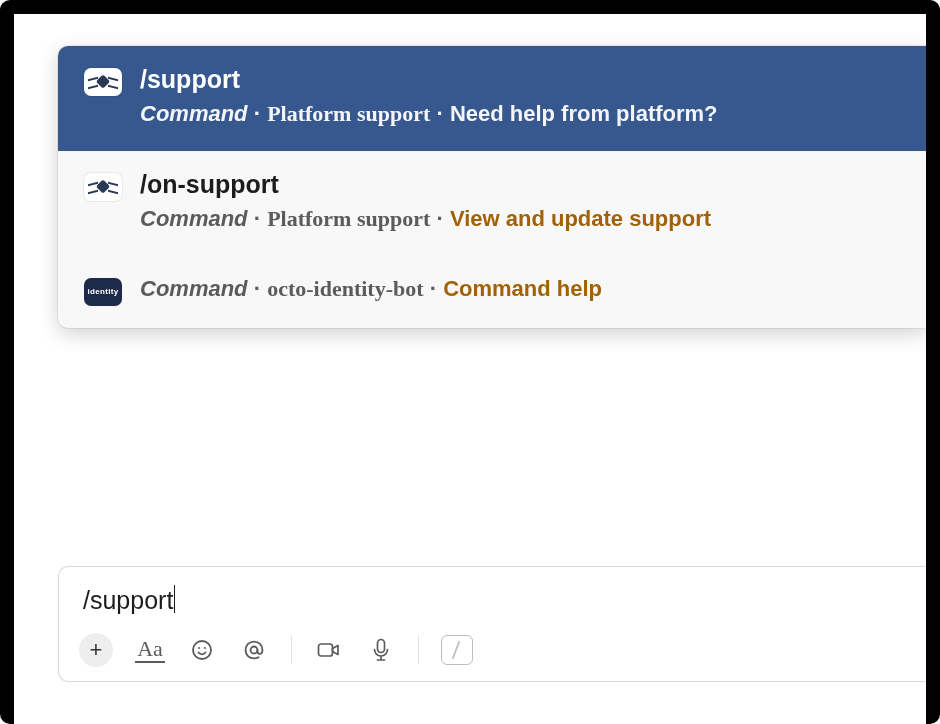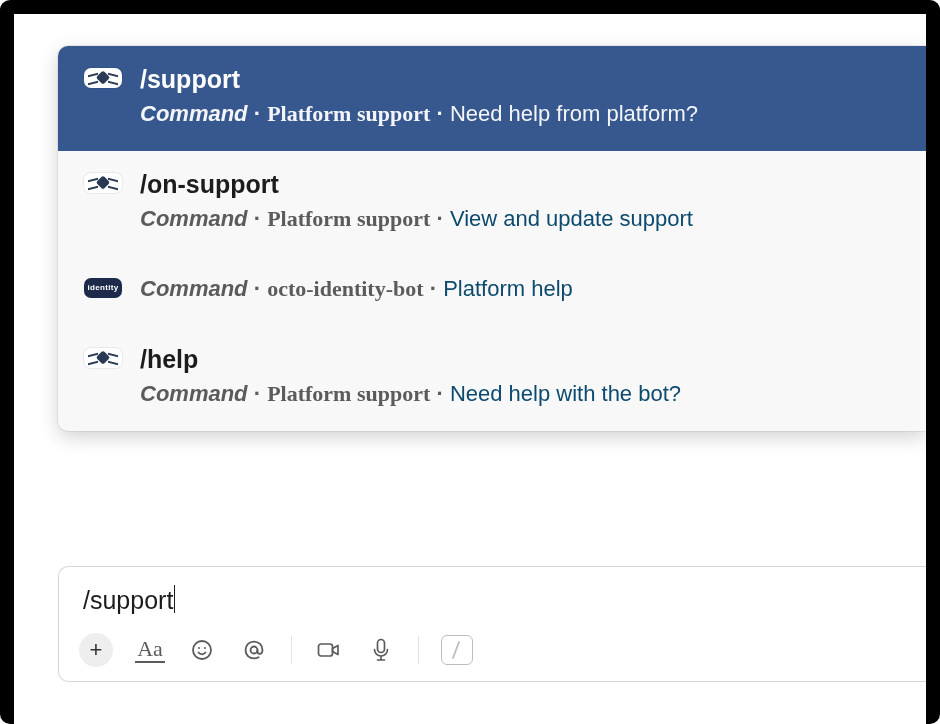--- a/index.html
+++ b/index.html
@@ -47,21 +47,21 @@
   }
   .item.selected {
     background: #36588f;
     color: #fff;
   }
   .item:not(.selected) {
     color: #1d1c1d;
   }
   .app-icon {
     width: 38px;
-    height: 20px;
+    height: 28px;
     border-radius: 7px;
     flex: 0 0 auto;
     margin-top: 4px;
     display: flex;
     align-items: center;
     justify-content: center;
     overflow: hidden;
   }
   .icon-white { background: #fff; box-shadow: 0 0 0 1px rgba(0,0,0,0.06); }
   .icon-dark  { background: #1d2a4a; color: #fff; font-size: 8px; font-weight: 600; letter-spacing: .3px; }
@@ -72,25 +72,25 @@
     line-height: 1.25;
   }
   .meta {
     font-size: 22px;
     line-height: 1.35;
   }
   .item.selected .meta { color: rgba(255,255,255,0.94); }
   .meta-label  { font-weight: 700; font-style: italic; }
   .meta-dot    { font-weight: 700; }
   .meta-source { font-weight: 700; font-family: Liberation Serif, serif; }
-  .meta-desc   { font-weight: 400; margin-top: 40px; }
+  .meta-desc   { font-weight: 700; margin-top: 40px; }
   .item:not(.selected) .meta-label,
   .item:not(.selected) .meta-source { color: #5b5b5b; }
   .item:not(.selected) .meta-dot    { color: #5b5b5b; }
-  .item:not(.selected) .meta-desc   { color: #0c4a6e; }
+  .item:not(.selected) .meta-desc   { color: #a16207; }
 
   
   .wings {
     width: 30px; height: 18px; position: relative;
   }
   .wings::before, .wings::after {
     content: "";
     position: absolute;
     top: 5px;
     width: 10px; height: 6px;
@@ -224,42 +224,25 @@
     <div class="item">
       <div class="app-icon icon-dark">
         <span>identity</span>
       </div>
       <div class="item-body">
         <div class="meta">
           <span class="meta-label">Command</span>
           <span class="meta-dot"> · </span>
           <span class="meta-source">octo-identity-bot</span>
           <span class="meta-dot"> · </span>
-          <span class="meta-desc">Platform help</span>
-        </div>
-      </div>
-    </div>
-
-    <div class="item">
-      <div class="app-icon icon-white">
-        <div class="wings">
-            <span class="star"></span>
-          </div>
-      </div>
-      <div class="item-body">
-        <div class="cmd">/help</div>
-        <div class="meta">
-          <span class="meta-label">Command</span>
-          <span class="meta-dot"> · </span>
-          <span class="meta-source">Platform support</span>
-          <span class="meta-dot"> · </span>
-          <span class="meta-desc">Need help with the bot?</span>
-        </div>
-      </div>
-    </div>
+          <span class="meta-desc">Command help</span>
+        </div>
+      </div>
+    </div>
+
 
   </div>
 
   <div class="composer">
     <div class="composer-input" contenteditable="false" style="">
       <span>/support</span><span class="caret"></span>
     </div>
 
     <div class="toolbar">
       <div class="tb-group">

